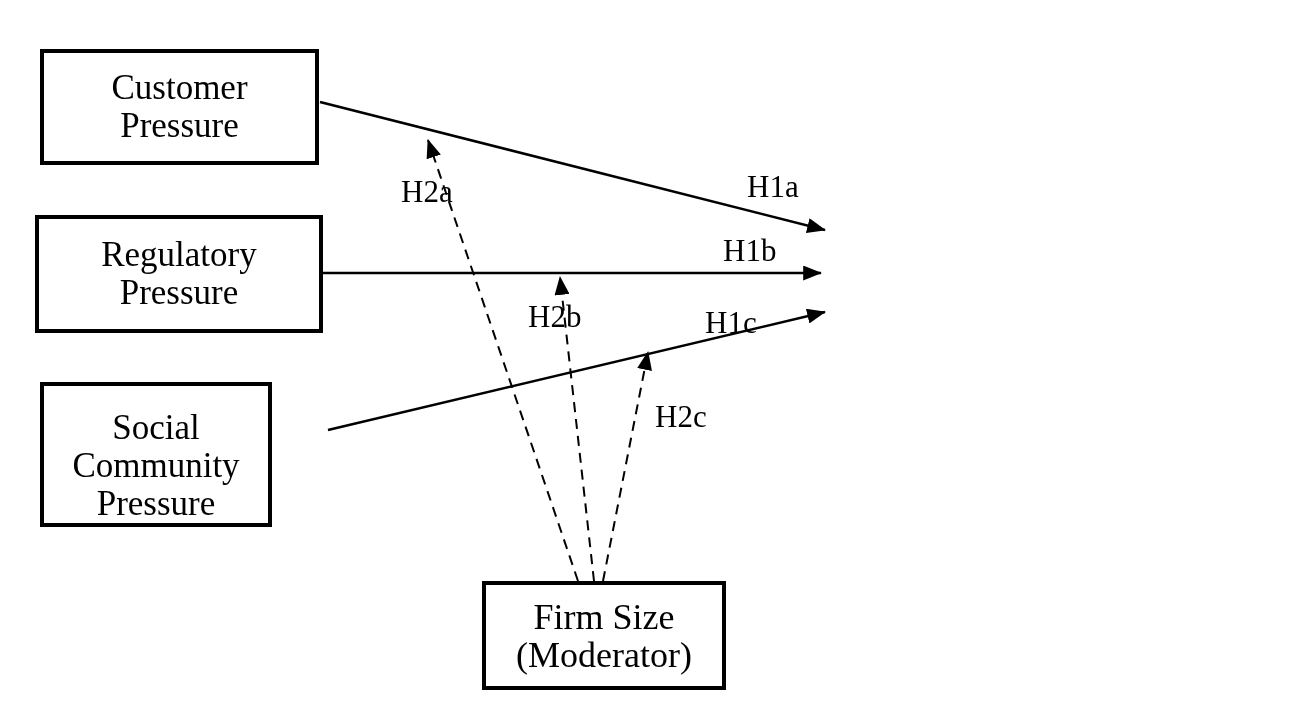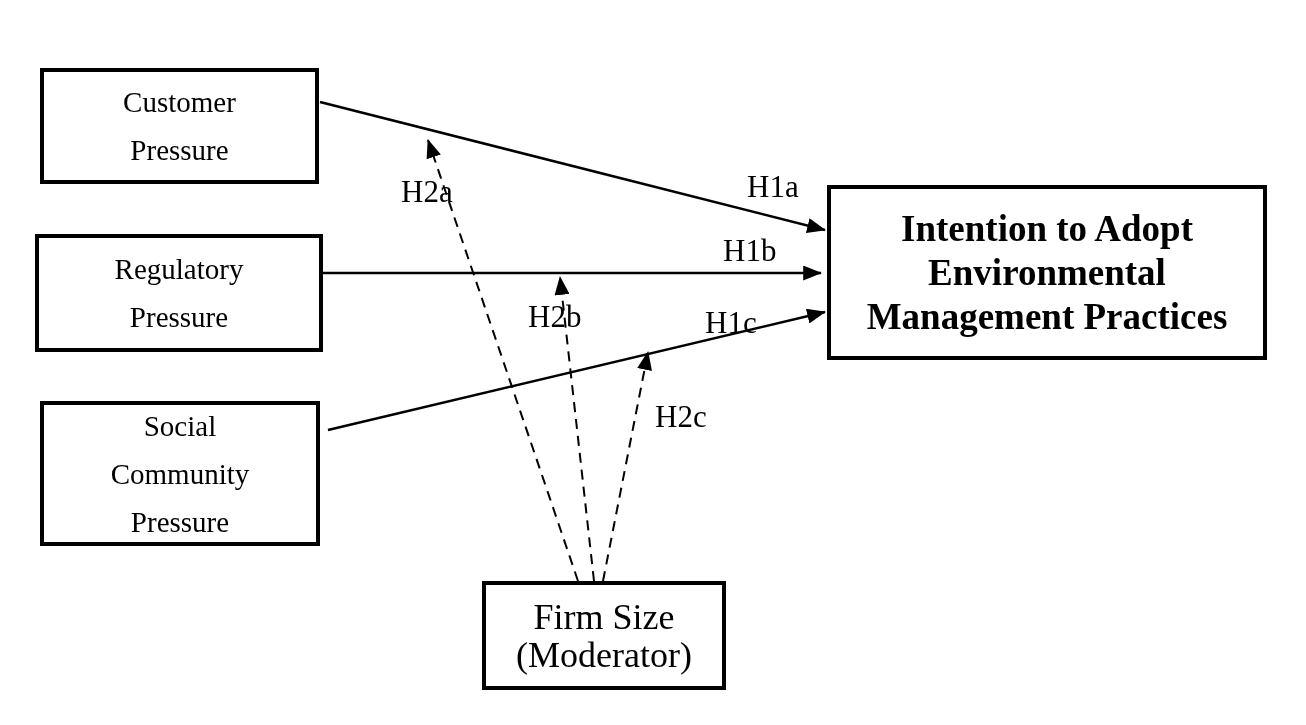--- a/index.html
+++ b/index.html
@@ -40,23 +40,22 @@
     background: #ffffff;
     display: flex;
     align-items: center;
     justify-content: center;
     text-align: center;
   }
   .node .node-label {
     white-space: pre-line;
   }
   .node-left {
-    font-size: 29px;
-    line-height: 48px;
-    margin-top: 19px;
+    font-size: 35px;
+    line-height: 38px;
   }
   .node-firm {
     font-size: 36px;
     line-height: 38px;
   }
   .node-intention {
     font-size: 37px;
     line-height: 44px;
     font-weight: bold;
   }
@@ -89,36 +88,31 @@
   <div class="node node-left" style="left:40px; top:49px; width:279px; height:116px;">
     <span class="node-label">Customer
 Pressure</span>
   </div>
 
   <div class="node node-left" style="left:35px; top:215px; width:288px; height:118px;">
     <span class="node-label">Regulatory
 Pressure</span>
   </div>
 
-  <div class="node node-left" style="left:40px; top:382px; width:280px; height:145px;">
+  <div class="node node-left" style="left:40px; top:382px; width:232px; height:145px;align-items:flex-end;">
     <span class="node-label">Social
 Community
 Pressure</span>
   </div>
 
   <div class="node node-firm" style="left:482px; top:581px; width:244px; height:109px;">
     <span class="node-label">Firm Size
 (Moderator)</span>
   </div>
 
-  <div class="node node-intention" style="left:827px; top:185px; width:440px; height:175px;">
-    <span class="node-label">Intention to Adopt
-Environmental
-Management Practices</span>
-  </div>
 
   <div class="edge-label" style="left:747px; top:171px;">H1a</div>
   <div class="edge-label" style="left:723px; top:235px;">H1b</div>
   <div class="edge-label" style="left:705px; top:293px;margin-top:14px;">H1c</div>
   <div class="edge-label" style="left:401px; top:176px;">H2a</div>
   <div class="edge-label" style="left:528px; top:301px;">H2b</div>
   <div class="edge-label" style="left:655px; top:388px;margin-top:13px;">H2c</div>
 
 </div>
 

